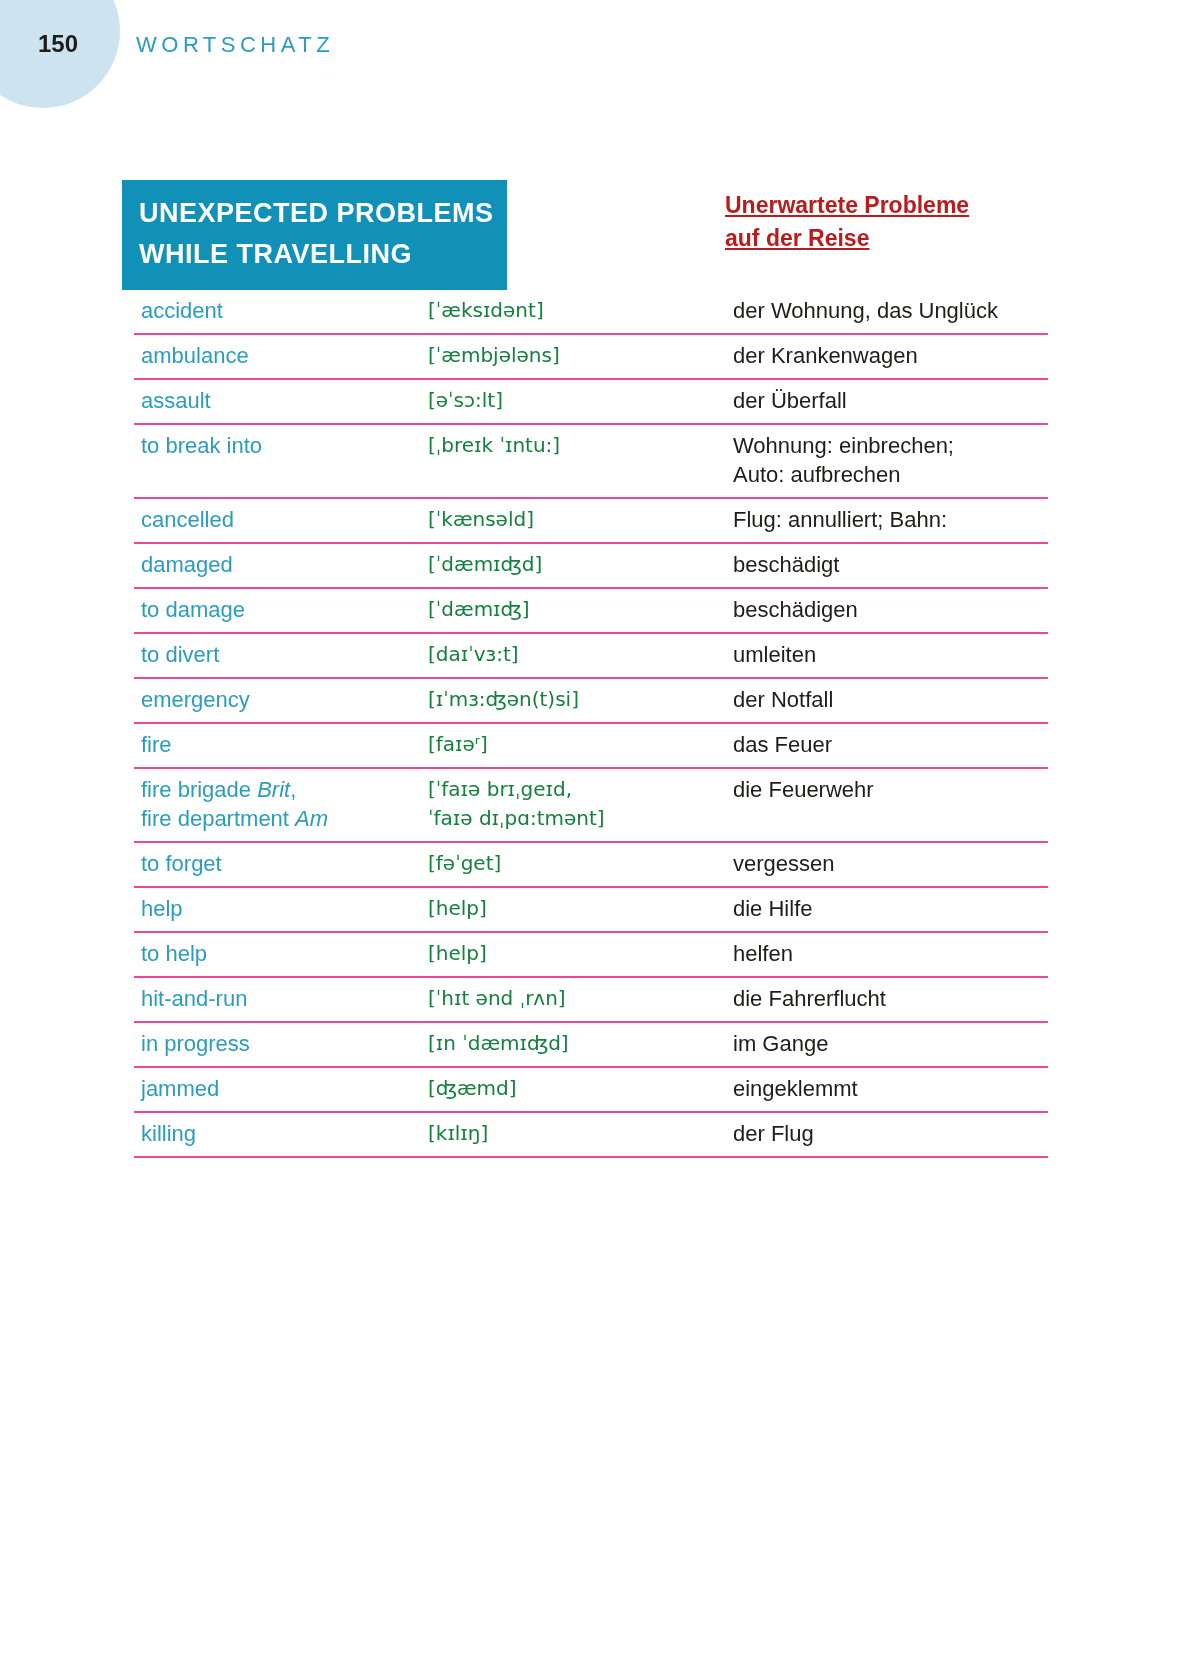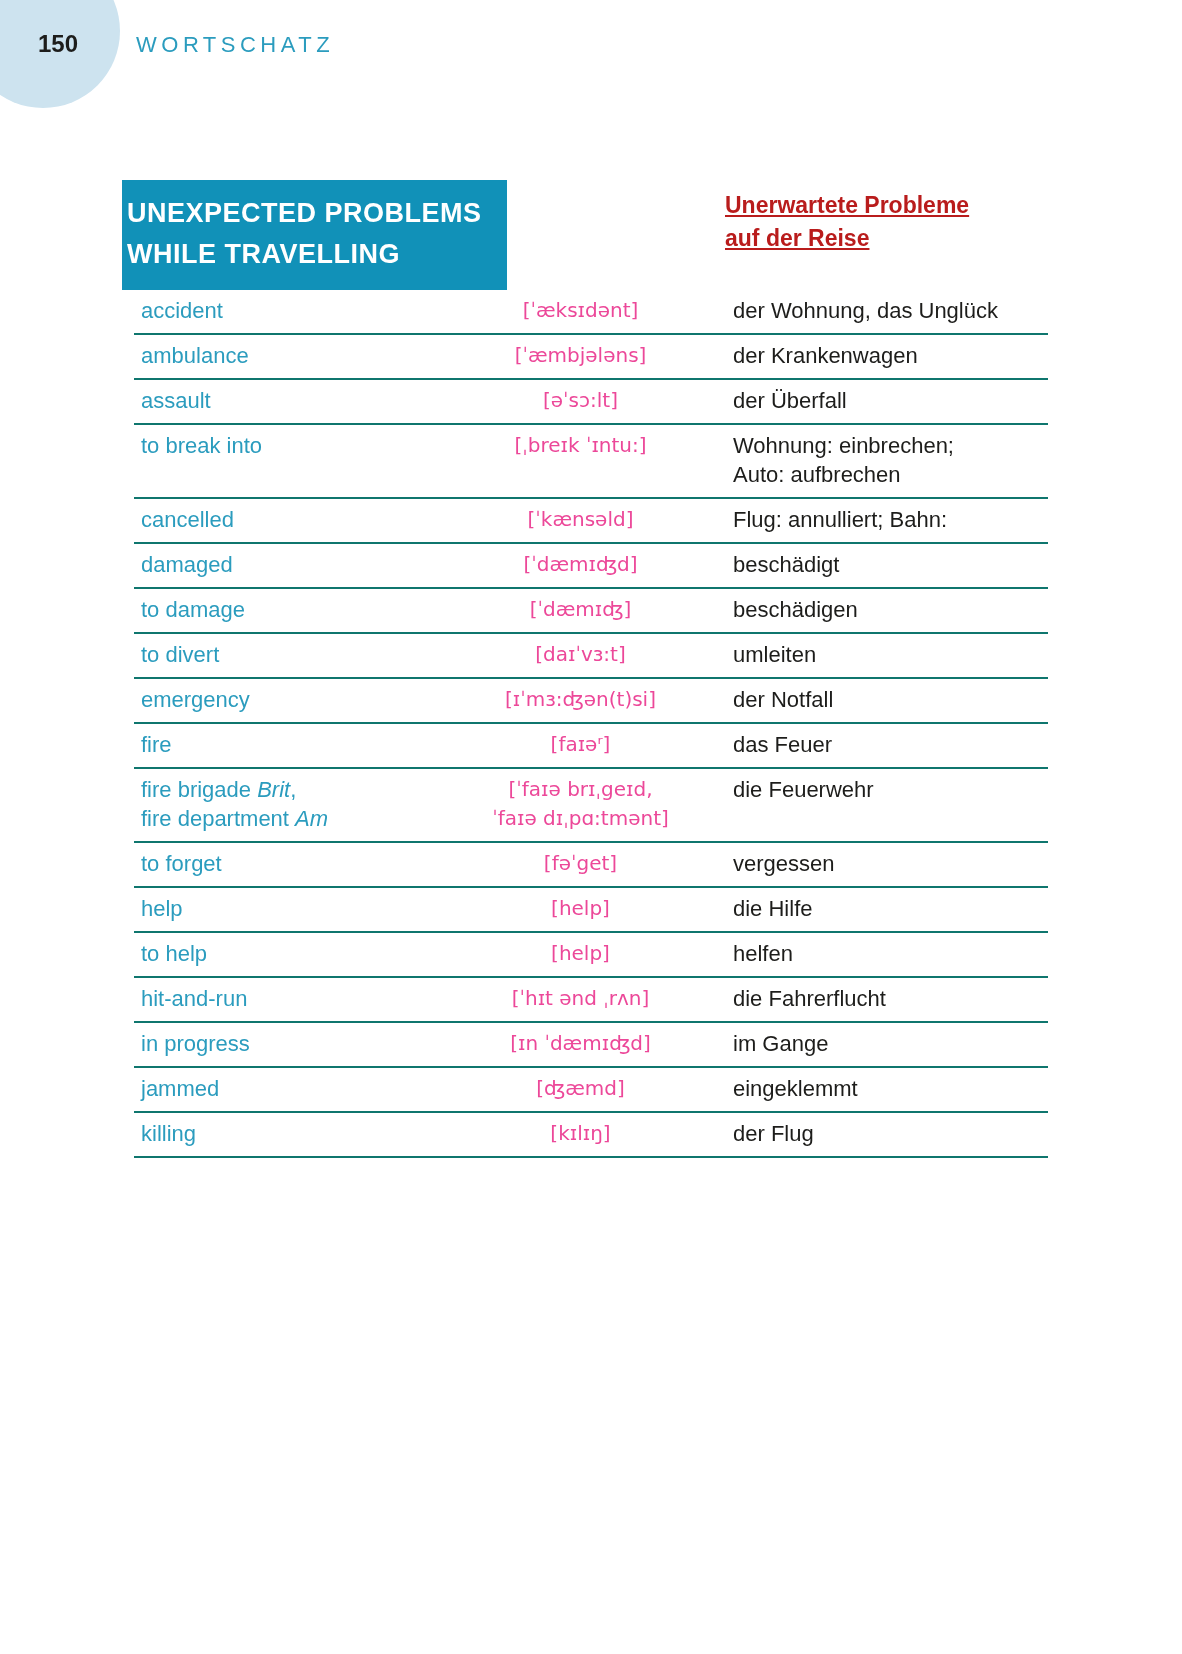--- a/index.html
+++ b/index.html
@@ -15,37 +15,37 @@
     font-size:24px; font-weight:700; color:#1d1d1b;
   }
   .section-header {
     position:absolute; left:136px; top:32px;
     font-size:22px; font-weight:400; letter-spacing:4.5px; color:#2b9cbe;
   }
 
   .title-box {
     position:absolute; left:122px; top:180px; width:385px; height:110px;
     background:#1191b8; color:#ffffff; box-sizing:border-box;
-    padding:13px 0 0 5px; font-size:27px; font-weight:700;
+    padding:13px 0 0 17px; font-size:27px; font-weight:700;
     line-height:41px; letter-spacing:0.5px; white-space:nowrap;
   }
   .title-de {
     position:absolute; left:725px; top:189px;
     font-size:23px; font-weight:700; line-height:33px; color:#b91c1c;text-decoration:underline;
   }
 
   .vocab-table { position:absolute; left:134px; top:290px; width:914px; }
   .row {
     display:grid; grid-template-columns:294px 305px 1fr;
-    align-items:start; border-bottom:2px solid #0f766e;
+    align-items:start; border-bottom:2px solid #ec4899;
     padding:6px 0 8px 0;
   }
   .cell .line { line-height:29px; white-space:nowrap; }
   .en-word  { color:#2b9cbe; font-size:22px; padding-left:7px; }
-  .phonetic { color:#ec4899; font-size:20px; font-family:"DejaVu Sans", sans-serif;text-align:center; }
+  .phonetic { color:#15803d; font-size:20px; font-family:"DejaVu Sans", sans-serif; }
   .german   { color:#1d1d1b; font-size:22px; }
   .it { font-style:italic; }
 </style>
 </head>
 <body>
 
 <div class="page">
 
   <div class="corner-circle"></div>
 

